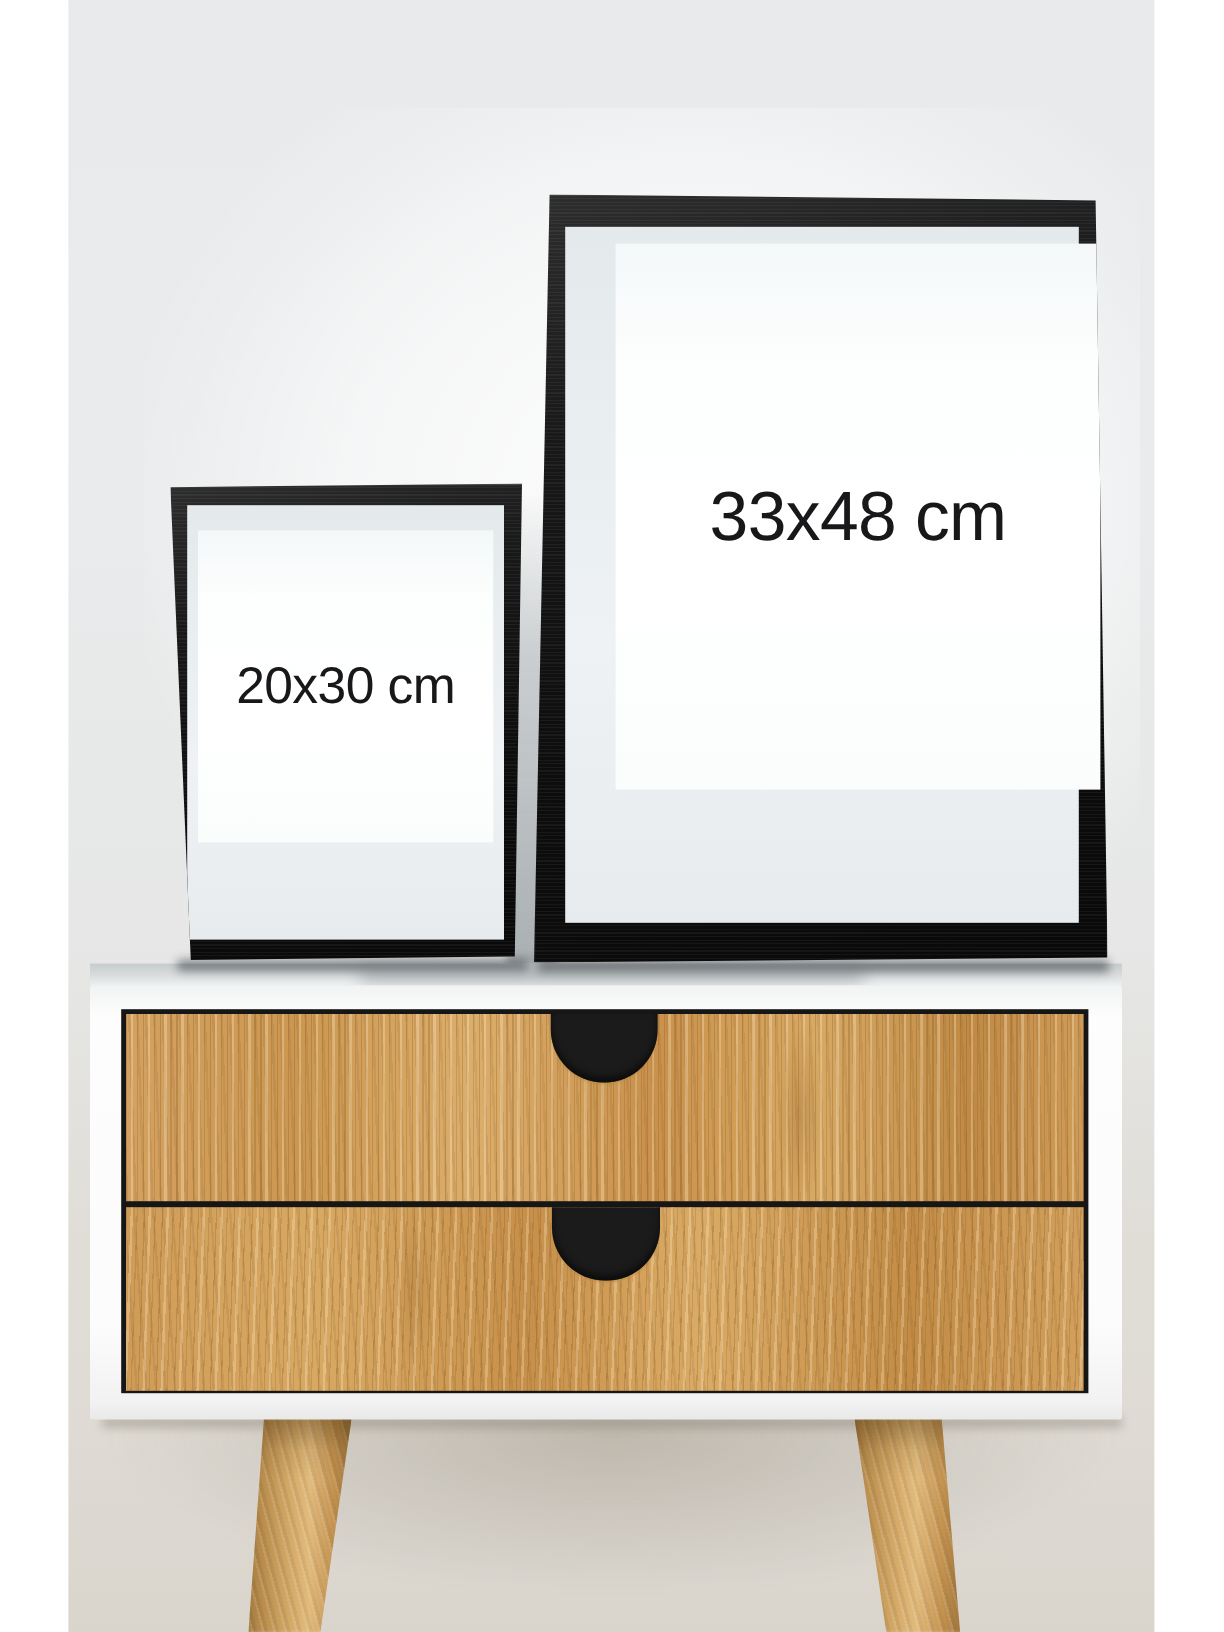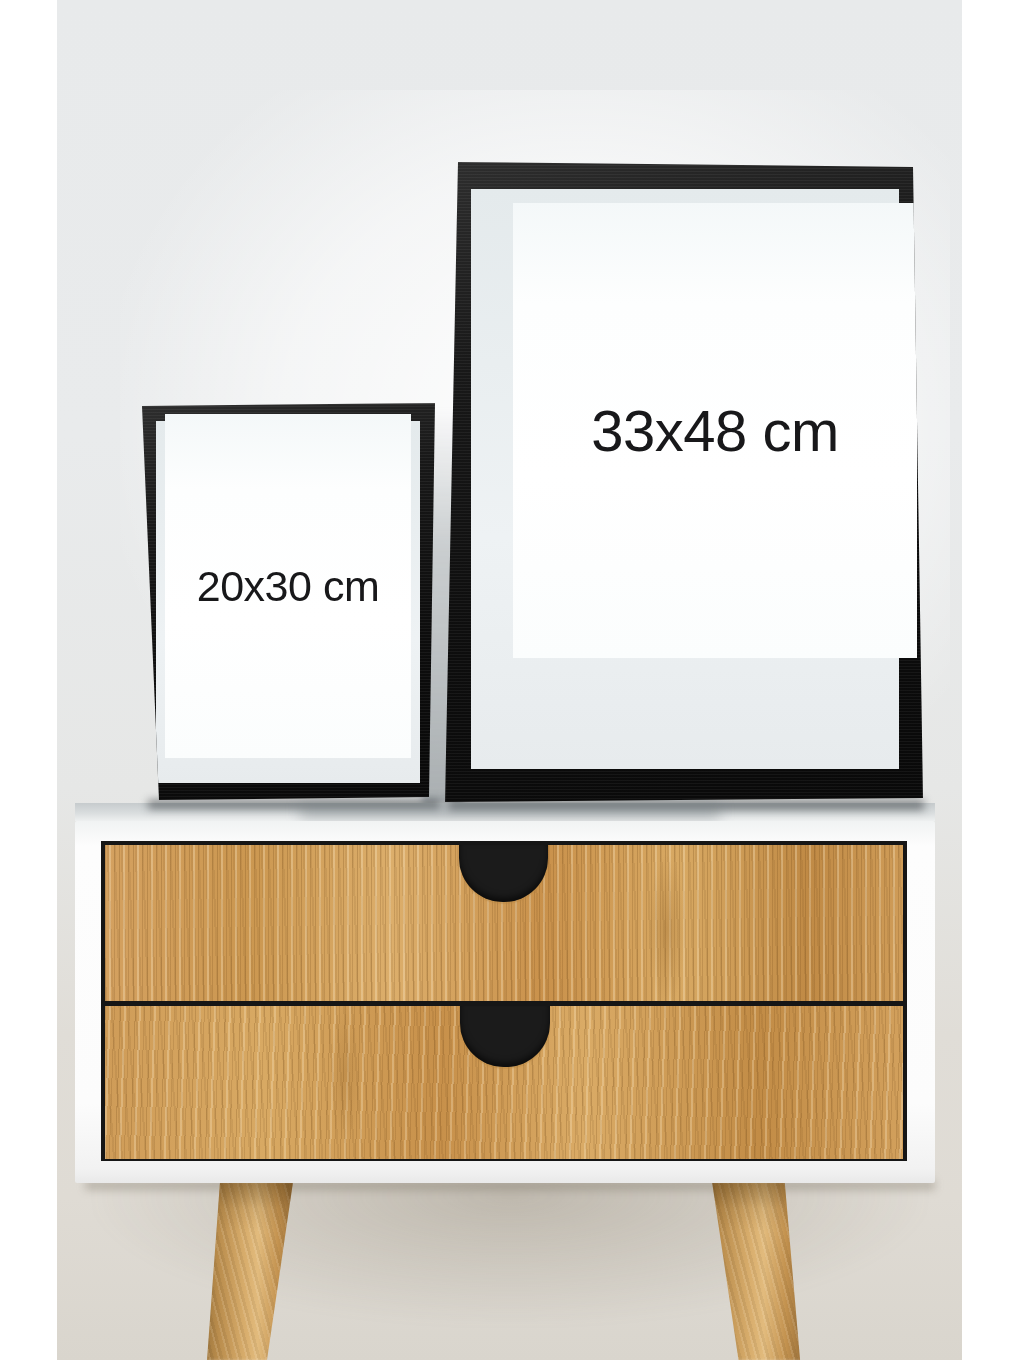--- a/index.html
+++ b/index.html
@@ -29,21 +29,21 @@
   .frame-large{left:445px;top:160px;width:478px;height:642px;
       clip-path:polygon(13px 2px,468px 7px,478px 638px,0px 642px);}
   .frame-small{left:140px;top:402px;width:296px;height:398px;
       clip-path:polygon(2px 4px,295px 1px,289px 395px,19px 398px);}
   .mat{position:absolute;background:linear-gradient(180deg,#e4eaec 0%,#eef2f4 60%,#e7ebed 100%);}
   .frame-large .mat{left:26px;top:29px;width:428px;height:580px;}
   .frame-small .mat{left:16px;top:19px;width:264px;height:362px;}
   .opening{position:absolute;display:flex;align-items:center;justify-content:center;
       background:linear-gradient(180deg,#f4f8f9 0%,#fdfefe 22%,#ffffff 60%,#fbfdfd 100%);}
   .frame-large .opening{left:20px;top:43px;width:404px;height:455px;margin-left:48px;}
-  .frame-small .opening{left:25px;top:12px;width:246px;height:344px;}
+  .frame-small .opening{left:25px;top:40px;width:246px;height:260px;}
   .size-label{color:#18181a;letter-spacing:-0.5px;}
   .label-large{font-size:58px;}
   .label-small{font-size:43px;}
   
   .cab-top{
     position:absolute;left:75px;top:803px;width:860px;height:18px;
     background:linear-gradient(180deg,#c6cbcd 0%,#d9dddе 55%,#dfe2e3 60%,#eef0f0 100%);
     background:linear-gradient(180deg,#c6cbcd 0%,#d9ddde 55%,#eef0f0 100%);
   }
   .shadow-strip{position:absolute;filter:blur(4px);background:rgba(30,36,40,0.5);}

